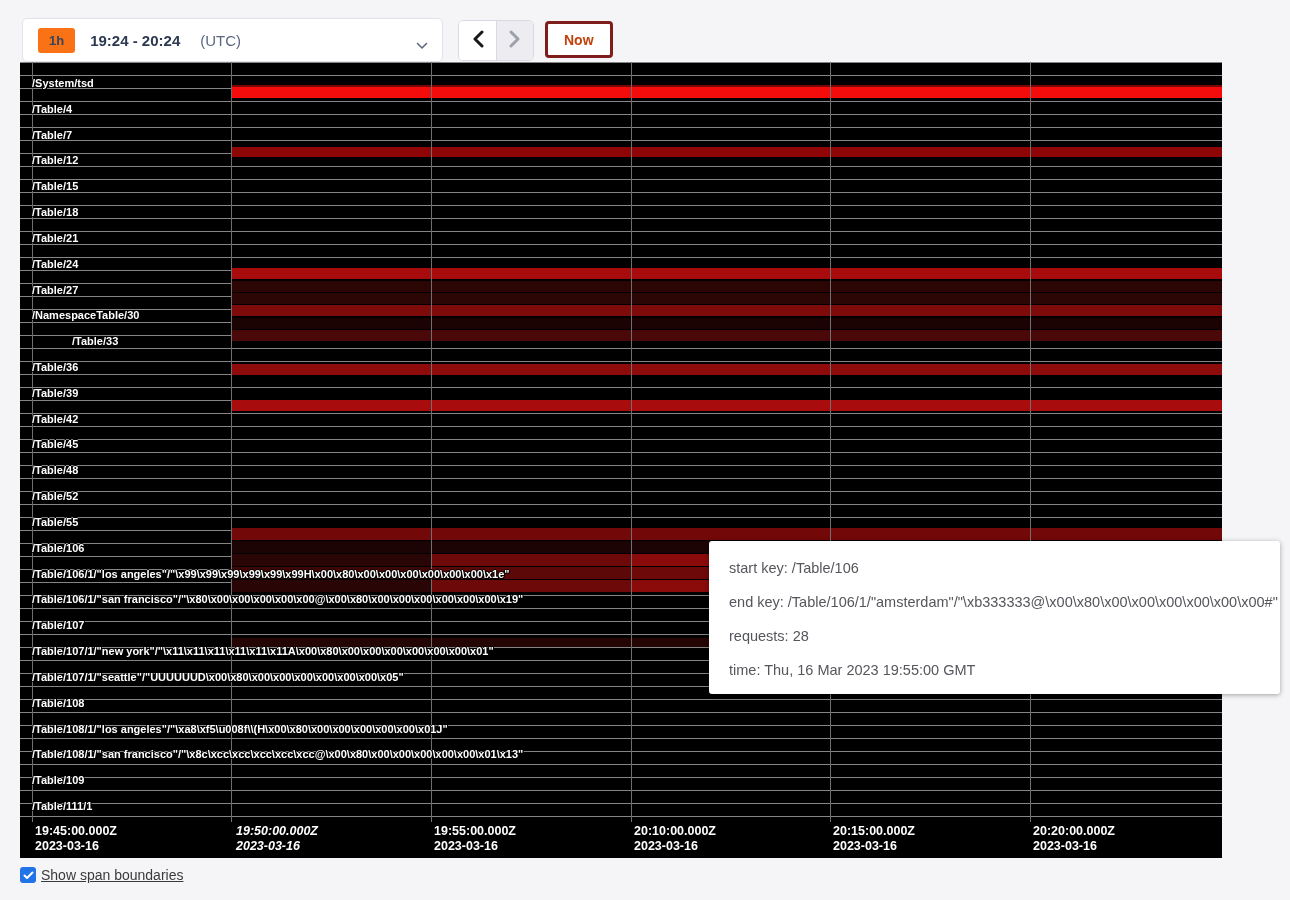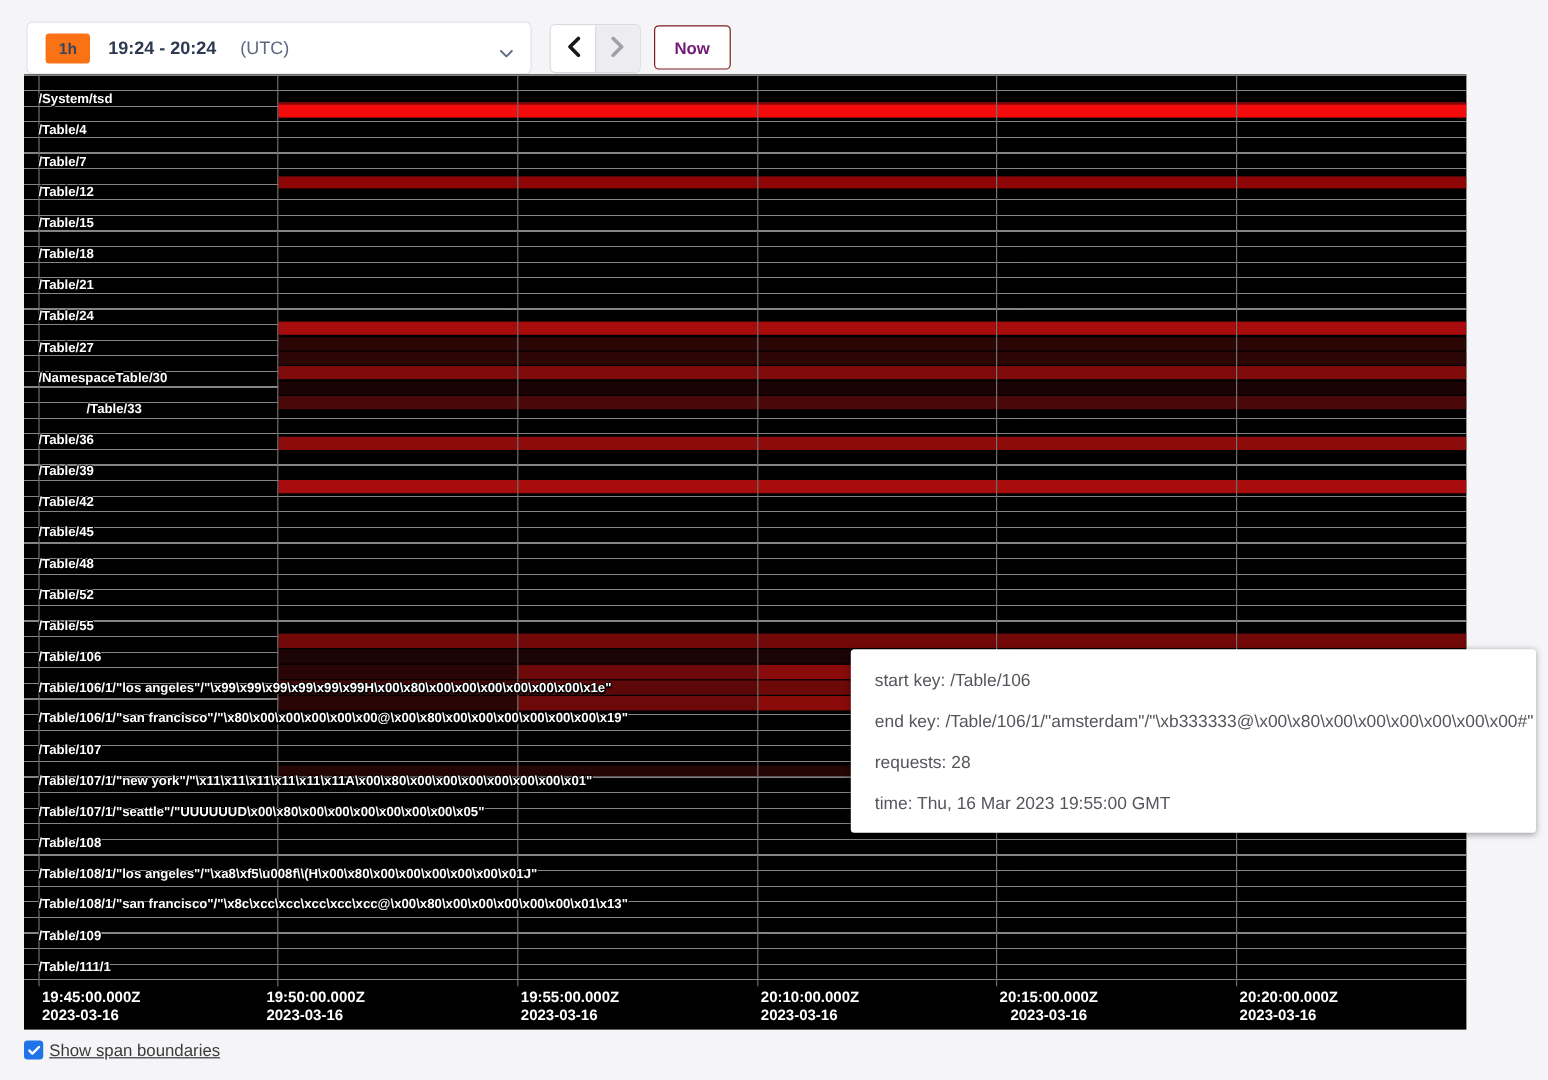--- a/index.html
+++ b/index.html
@@ -27,22 +27,22 @@
   .selector-chevron { position: absolute; right: 14px; top: 17px; }
 
   .nav-group {
     position: absolute; left: 458px; top: 20px; height: 41px;
     display: flex; border: 1px solid #d9d9e1; border-radius: 5px; overflow: hidden; background:#fff;
   }
   .nav-btn { width: 37px; height: 100%; display: flex; align-items: center; justify-content: center; background: #fff; border: none; cursor: pointer; }
   .nav-btn.next { background: #ededf1; border-left: 1px solid #d9d9e1; cursor: default; }
   .now-btn {
     position: absolute; left: 545px; top: 21px; height: 37px; padding: 0 16px;
-    background: #fff; border: 1px solid #7f1d1d; border-radius: 4px;
-    font-size: 14px; font-weight: bold; color: #701a75; cursor: pointer;
+    background: #fff; border: 3px solid #7f1d1d; border-radius: 4px;
+    font-size: 14px; font-weight: bold; color: #c2410c; cursor: pointer;
     font-family: "Liberation Sans", sans-serif;
   }
 
   
   .canvas {
     position: absolute; left: 20px; top: 62px; width: 1202px; height: 796px;
     background: #000; overflow: hidden;
   }
   .row-lines {
     position: absolute; left: 0; top: 0; width: 100%; height: 755px;
@@ -179,33 +179,33 @@
       <div class="row-label" style="top: 661px;">/Table/108/1/"los angeles"/"\xa8\xf5\u008f\\(H\x00\x80\x00\x00\x00\x00\x00\x01J"</div>
       <div class="row-label" style="top: 686px;">/Table/108/1/"san francisco"/"\x8c\xcc\xcc\xcc\xcc\xcc@\x00\x80\x00\x00\x00\x00\x00\x01\x13"</div>
       <div class="row-label" style="top: 712px;">/Table/109</div>
       <div class="row-label" style="top: 738px;">/Table/111/1</div>
     </div>
   <div id="timelabels">
       <div class="time-label" style="left: 15px;">
         <div class="t">19:45:00.000Z</div>
         <div class="d">2023-03-16</div>
       </div>
-      <div class="time-label" style="left: 202px;">
+      <div class="time-label" style="left: 216px; font-style: italic;">
         <div class="t">19:50:00.000Z</div>
         <div class="d">2023-03-16</div>
       </div>
       <div class="time-label" style="left: 414px;">
         <div class="t">19:55:00.000Z</div>
         <div class="d">2023-03-16</div>
       </div>
       <div class="time-label" style="left: 614px;">
         <div class="t">20:10:00.000Z</div>
         <div class="d">2023-03-16</div>
       </div>
-      <div class="time-label" style="left: 813px; text-align: center;">
+      <div class="time-label" style="left: 813px;">
         <div class="t">20:15:00.000Z</div>
         <div class="d">2023-03-16</div>
       </div>
       <div class="time-label" style="left: 1013px;">
         <div class="t">20:20:00.000Z</div>
         <div class="d">2023-03-16</div>
       </div>
     </div>
 </div>
 

